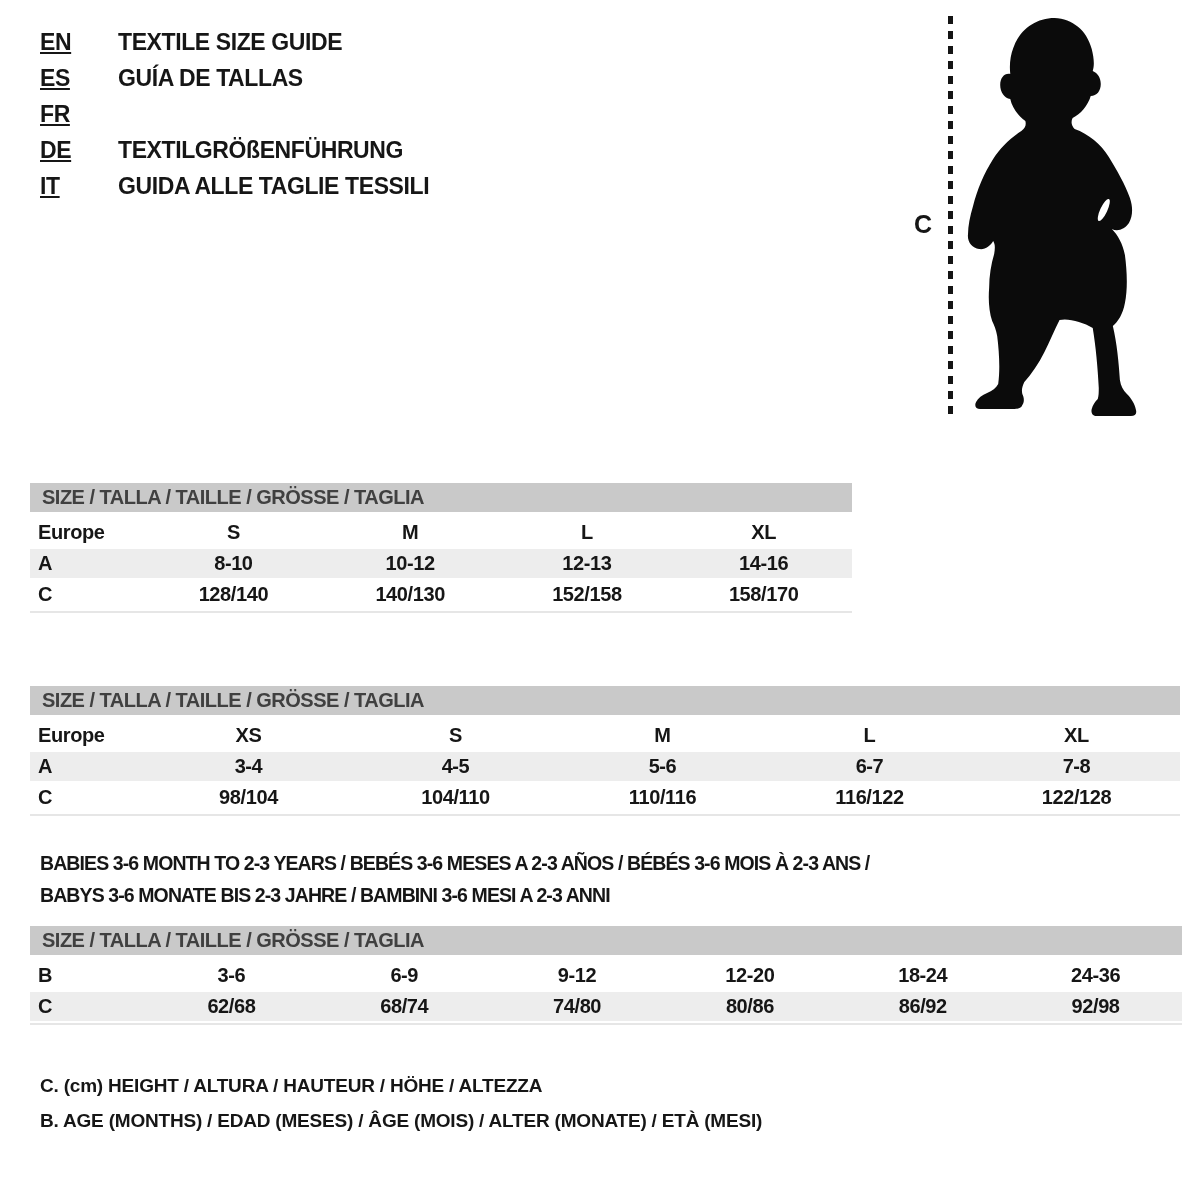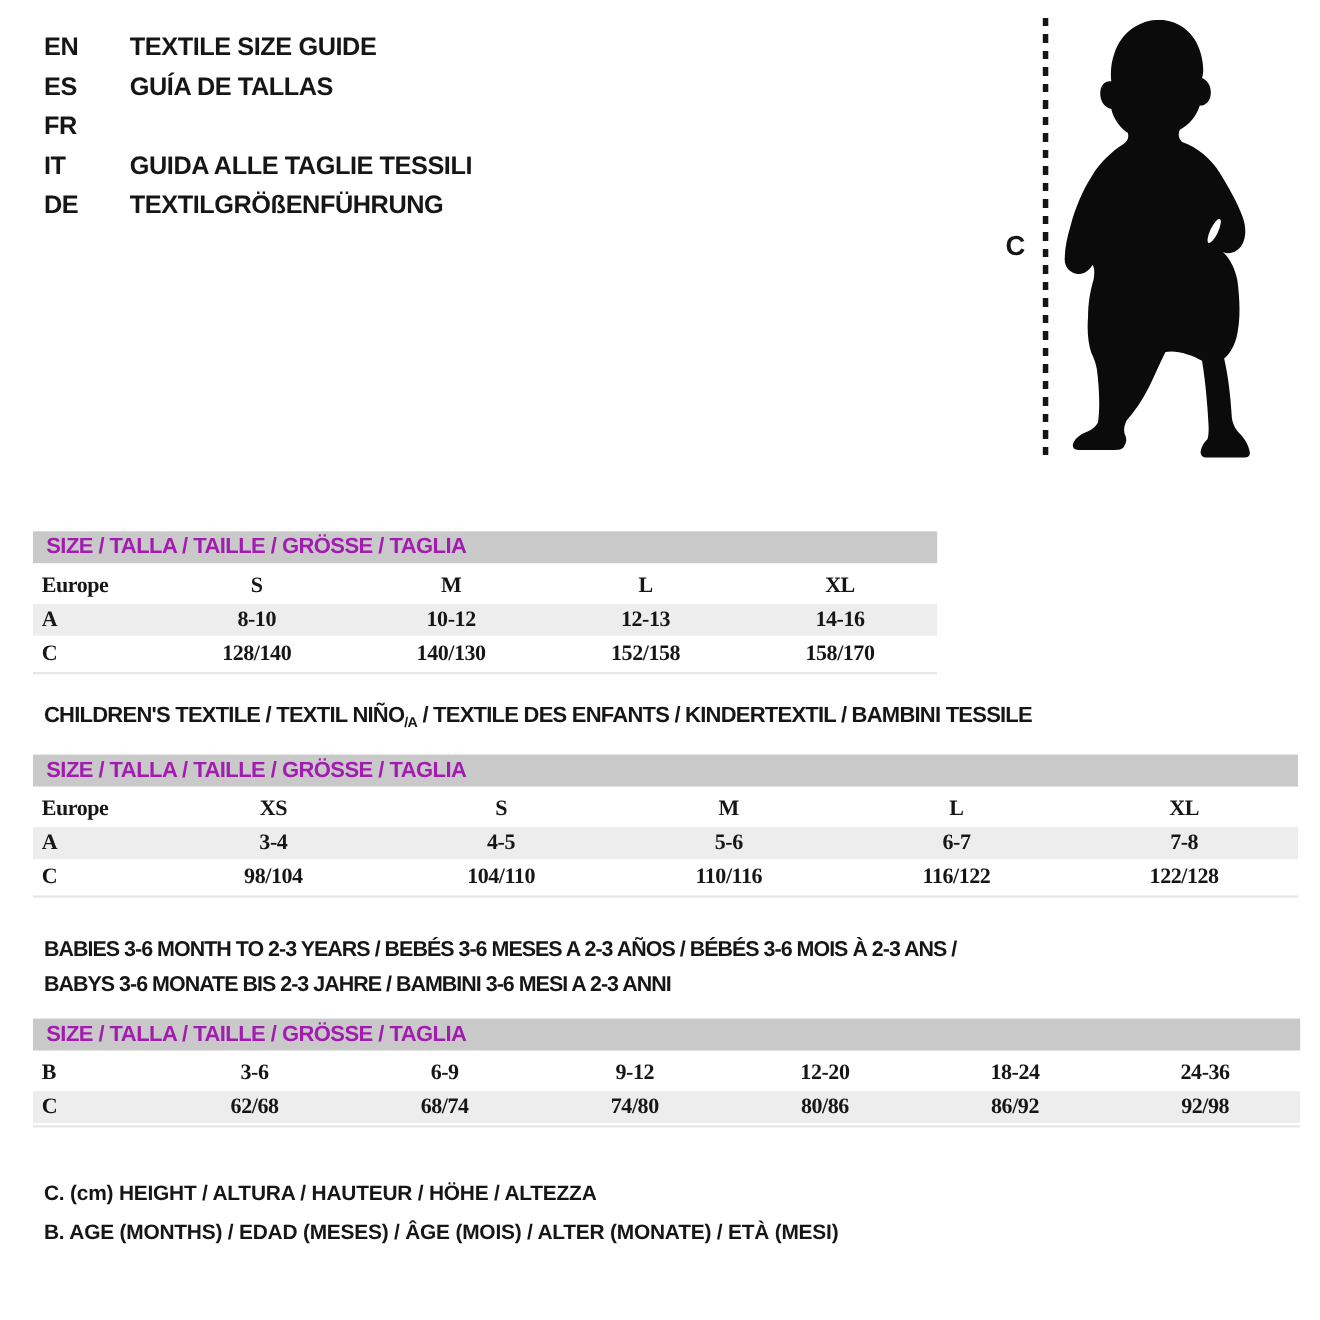--- a/index.html
+++ b/index.html
@@ -5,39 +5,39 @@
   html,body{margin:0;padding:0;}
   body{
     width:1200px;height:1200px;background:#ffffff;
     font-family:"Liberation Sans",sans-serif;font-weight:bold;color:#161616;
   }
   .page{position:relative;width:1200px;height:1200px;overflow:hidden;background:#ffffff;}
 
   
   .lang-list{position:absolute;left:40px;top:24px;}
   .lang-row{display:flex;height:36px;align-items:center;font-size:23px;letter-spacing:-0.4px;white-space:nowrap;}
-  .lang-code{width:78px;flex:0 0 78px;}
+  .lang-code{width:78px;flex:0 0 78px;text-decoration:underline;}
 
   
   .measure-line{position:absolute;left:948px;top:16px;width:5px;height:401px;
     background:repeating-linear-gradient(to bottom,#141414 0 8px,transparent 8px 15px);}
   .measure-label{position:absolute;left:914px;top:210px;font-size:25px;}
   .toddler{position:absolute;left:964px;top:18px;width:176px;height:400px;}
 
   
   .sec-title{position:absolute;left:40px;font-size:20px;letter-spacing:-0.7px;white-space:nowrap;}
   .sec-title .sub{font-size:13px;vertical-align:sub;}
   .sec-title.babies{font-size:19.5px;letter-spacing:-0.9px;line-height:32px;}
 
   
   .size-table{position:absolute;border-bottom:2px solid #e6e6e6;}
   .size-bar{height:29px;background:var(--band-header,#c9c9c9);display:flex;align-items:center;
-    padding-left:12px;font-size:20px;letter-spacing:-0.5px;color:#a21caf;margin-bottom:6px;}
+    padding-left:12px;font-size:20px;letter-spacing:-0.5px;color:#404040;margin-bottom:6px;}
   .trow{display:grid;grid-template-columns:115px repeat(var(--cols),1fr);height:29px;
-    align-items:center;margin-bottom:2px;font-size:20px;letter-spacing:-0.4px;font-family:Liberation Serif, serif;}
+    align-items:center;margin-bottom:2px;font-size:20px;letter-spacing:-0.4px;}
   .trow.shaded{background:var(--band-shaded,#ededed);}
   .cell-label{padding-left:8px;text-align:left;}
   .cell{text-align:center;}
 
   
   .legend{position:absolute;left:40px;top:1068px;font-size:19px;letter-spacing:-0.2px;line-height:35px;white-space:nowrap;}
 </style>
 </head>
 <body style="color: rgb(22, 22, 22);">
 
@@ -49,26 +49,26 @@
       <span class="lang-title">TEXTILE SIZE GUIDE</span>
     </div>
     <div class="lang-row">
       <span class="lang-code">ES</span>
       <span class="lang-title">GUÍA DE TALLAS</span>
     </div>
     <div class="lang-row">
       <span class="lang-code">FR</span>
     </div>
     <div class="lang-row">
+      <span class="lang-code">DE</span>
+      <span class="lang-title">TEXTILGRÖßENFÜHRUNG</span>
+    </div>
+    <div class="lang-row">
       <span class="lang-code">IT</span>
       <span class="lang-title">GUIDA ALLE TAGLIE TESSILI</span>
-    </div>
-    <div class="lang-row">
-      <span class="lang-code">DE</span>
-      <span class="lang-title">TEXTILGRÖßENFÜHRUNG</span>
     </div>
   </div>
 
   <div class="measure-line"></div>
   <div class="measure-label">C</div>
   <svg class="toddler" viewBox="0 0 175 400" preserveAspectRatio="none" aria-hidden="true">
     <path fill="#0b0b0b" d="M 90 0
       C 108 1 122 12 127 31 C 129 39 130 47 128 53
       C 133 55 136 60 136 66 C 136 73 132 78 126 78
       C 123 88 116 96 108 100 C 106 104 107 108 110 111
@@ -116,23 +116,20 @@
     </div>
     <div class="trow" style="--cols:4">
       <div class="cell-label">C</div>
       <div class="cell">128/140</div>
       <div class="cell">140/130</div>
       <div class="cell">152/158</div>
       <div class="cell">158/170</div>
     </div>
   </div>
 
-  <div class="sec-title" style="top:639px">
-    <span>CHILDREN'S TEXTILE / TEXTIL NIÑO</span><span class="sub">/A</span><span> / TEXTILE DES ENFANTS / KINDERTEXTIL / BAMBINI TESSILE</span>
-  </div>
   <div class="size-table" style="left:30px;top:686px;width:1150px">
     <div class="size-bar">
       <span>SIZE / TALLA / TAILLE / GRÖSSE / TAGLIA</span>
     </div>
     <div class="trow" style="--cols:5">
       <div class="cell-label">Europe</div>
       <div class="cell">XS</div>
       <div class="cell">S</div>
       <div class="cell">M</div>
       <div class="cell">L</div>

